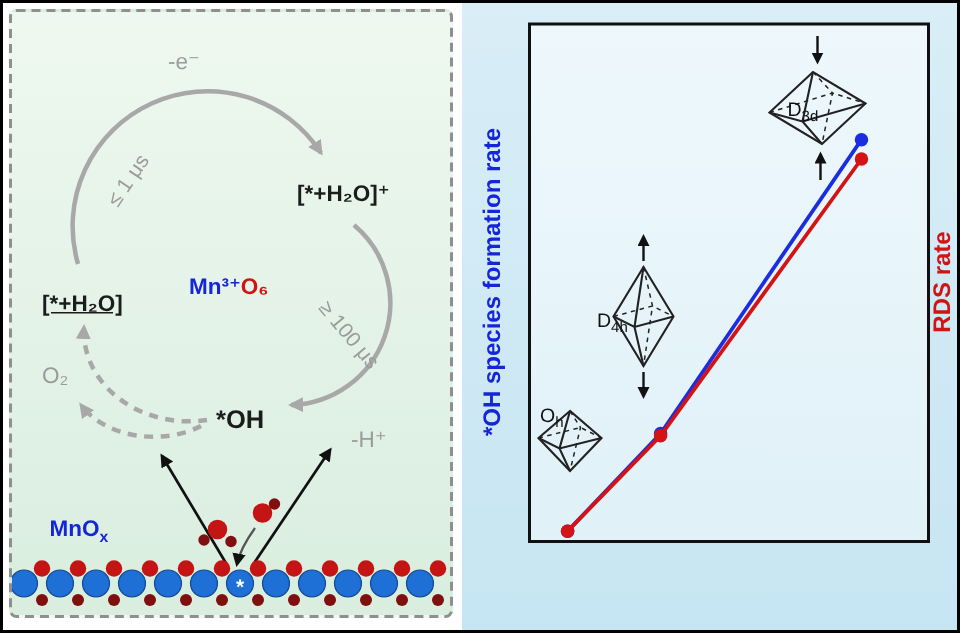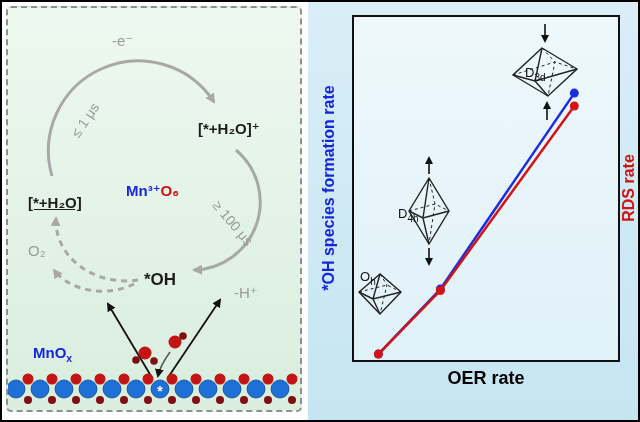--- a/index.html
+++ b/index.html
@@ -173,15 +173,14 @@
             <circle cx="86.39999999999999" cy="273.5" r="4.5" fill="#d41414"></circle>
             <circle cx="220.32" cy="89" r="4.5" fill="#d41414"></circle>
           </g>
       </svg>
 
       <div class="oct-lbl" style="left:6px;top:252px;"><span>O</span><sub>h</sub></div>
       <div class="oct-lbl" style="left:44px;top:189px;"><span>D</span><sub>4h</sub></div>
       <div class="oct-lbl" style="left:171px;top:48px;"><span>D</span><sub>3d</sub></div>
     </div>
 
-    <div class="xlab">OER rate</div>
   </div>
 </div>
 
 </body></html>

